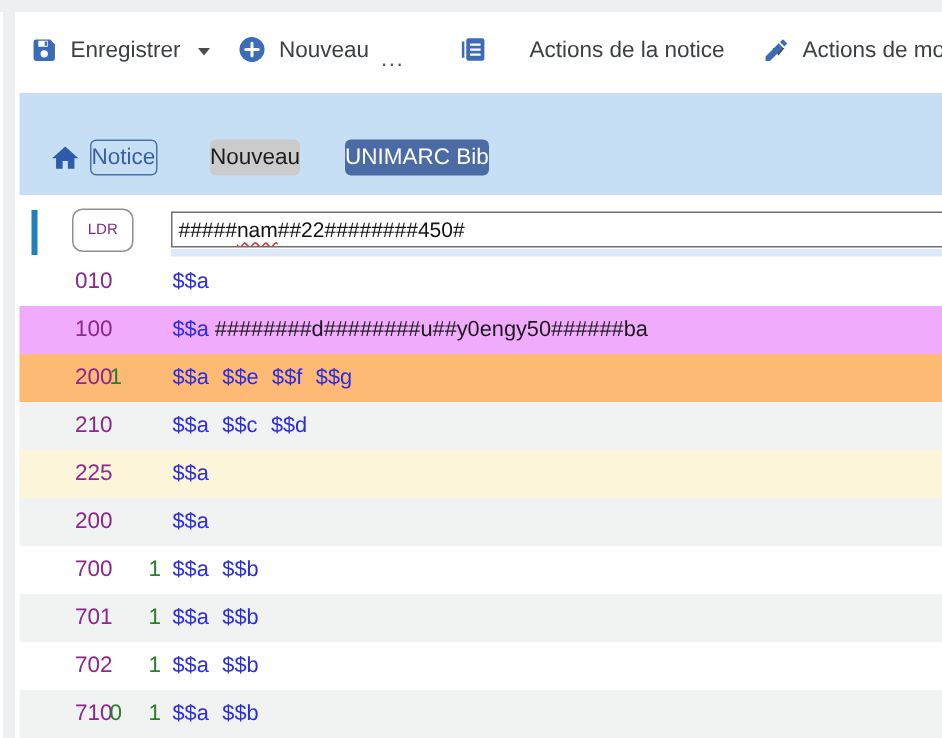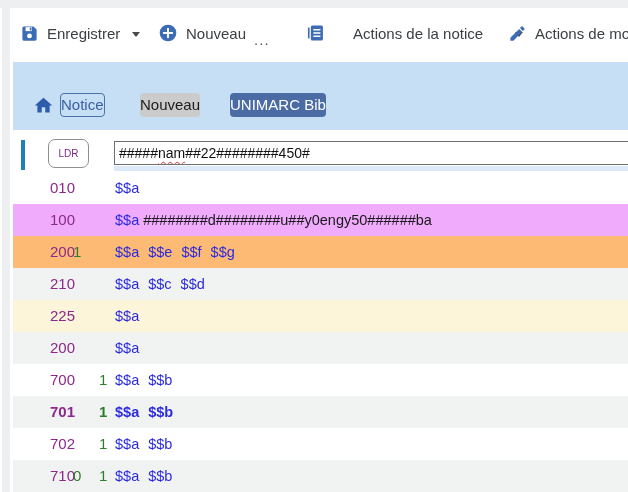--- a/index.html
+++ b/index.html
@@ -144,21 +144,21 @@
       </div>
       <div class="frow" style="background: rgb(241, 243, 243);">
         <span class="ftag">200</span>
         <span class="subs"><span class="sf"><span class="code">$$a</span></span></span>
       </div>
       <div class="frow" style="background: rgb(255, 255, 255);">
         <span class="ftag">700</span>
         <span class="find2">1</span>
         <span class="subs"><span class="sf"><span class="code">$$a</span></span><span class="sf"><span class="code">$$b</span></span></span>
       </div>
-      <div class="frow" style="background: rgb(241, 243, 243); font-weight: bold;">
+      <div class="frow" style="background: rgb(241, 243, 243);">
         <span class="ftag">701</span>
         <span class="find2">1</span>
         <span class="subs"><span class="sf"><span class="code">$$a</span></span><span class="sf"><span class="code">$$b</span></span></span>
       </div>
       <div class="frow" style="background: rgb(255, 255, 255);">
         <span class="ftag">702</span>
         <span class="find2">1</span>
         <span class="subs"><span class="sf"><span class="code">$$a</span></span><span class="sf"><span class="code">$$b</span></span></span>
       </div>
       <div class="frow" style="background: rgb(241, 243, 243);">

